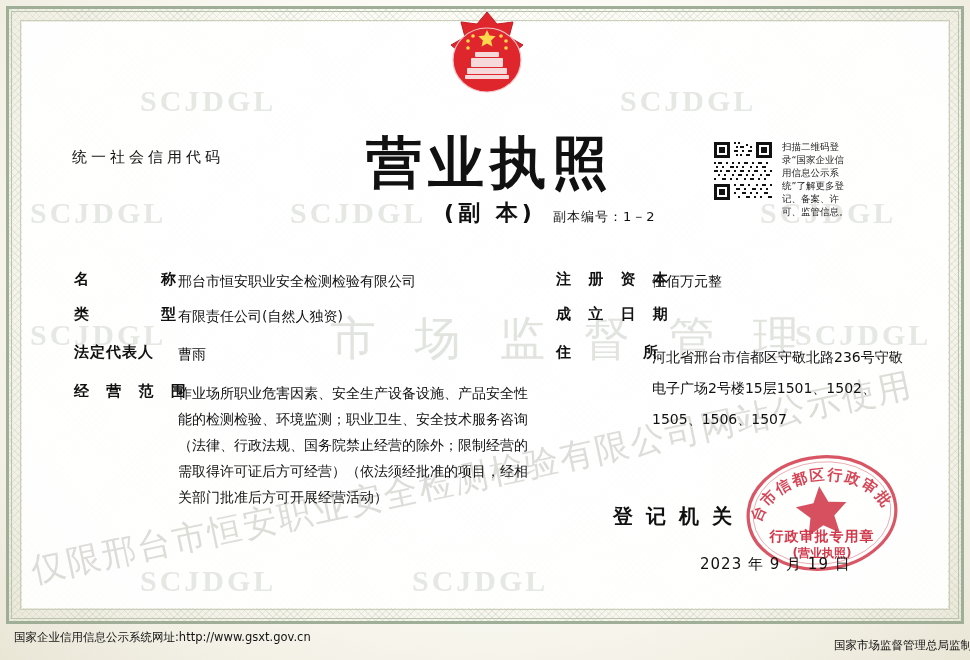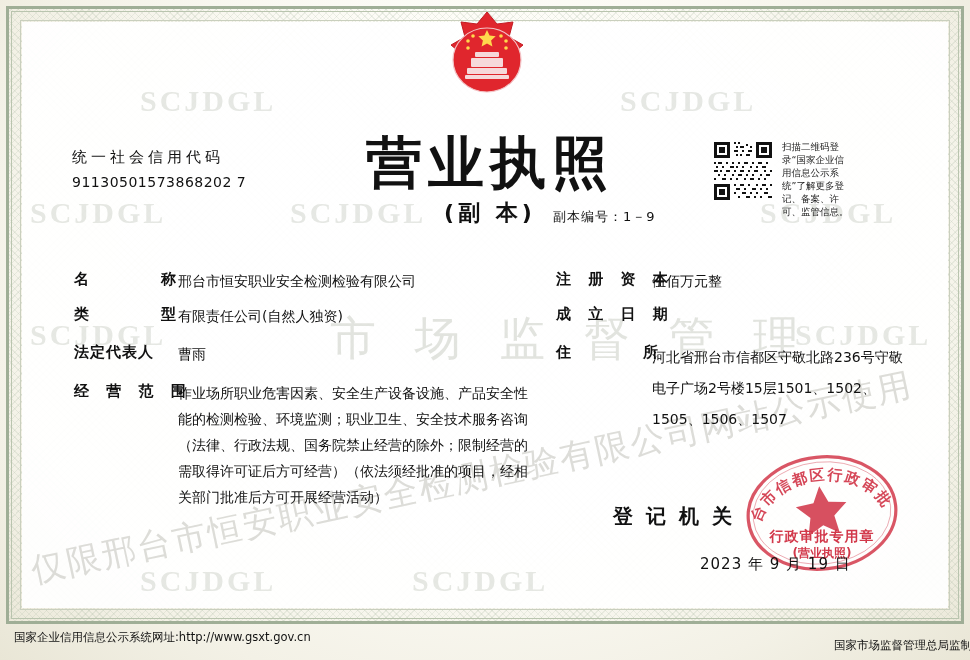--- a/index.html
+++ b/index.html
@@ -307,21 +307,20 @@
         <circle cx="71" cy="33" r="1.8" fill="#ffd84d"></circle>
         <circle cx="71" cy="40" r="1.8" fill="#ffd84d"></circle>
       </g>
     </svg>
   </div>
 
   <div class="title">营业执照</div>
   <div class="subtitle">(副 本)</div>
 
   <div class="code-label">统一社会信用代码</div>
-  <div class="code-value">91130501573868202 7</div>
 
   <div class="qr-wrap">
     <svg width="62" height="62" viewBox="0 0 62 62">
       <rect width="62" height="62" fill="#ffffff"></rect>
       <g fill="#111">
         <rect x="2" y="2" width="16" height="16"></rect>
           <rect x="5" y="5" width="10" height="10" fill="#fff"></rect>
           <rect x="7" y="7" width="6" height="6"></rect>
         <rect x="44" y="2" width="16" height="16"></rect>
           <rect x="47" y="5" width="10" height="10" fill="#fff"></rect>
@@ -403,21 +402,21 @@
           <rect x="34" y="56" width="4" height="2"></rect>
           <rect x="42" y="56" width="2" height="2"></rect>
         <rect x="48" y="56" width="2" height="2"></rect>
           <rect x="56" y="56" width="4" height="2"></rect>
       </g>
     </svg>
   </div>
   <div class="qr-text">扫描二维码登录“国家企业信用信息公示系统”了解更多登记、备案、许可、监管信息。</div>
 
   <div class="copy-no">
-    <span>副本编号：</span><span>1－9</span>
+    <span>副本编号：</span><span>1－2</span>
   </div>
 
   <div class="fld-label sp4" style="left:74px; top:270px;">名　　称</div>
   <div class="fld-value" style="left:178px; top:269px; width:360px;">邢台市恒安职业安全检测检验有限公司</div>
 
   <div class="fld-label sp4" style="left:74px; top:305px;">类　　型</div>
   <div class="fld-value" style="left:178px; top:304px; width:360px;">有限责任公司(自然人独资)</div>
 
   <div class="fld-label sp0" style="left:74px; top:343px;">法定代表人</div>
   <div class="fld-value" style="left:178px; top:342px; width:360px;">曹雨</div>

